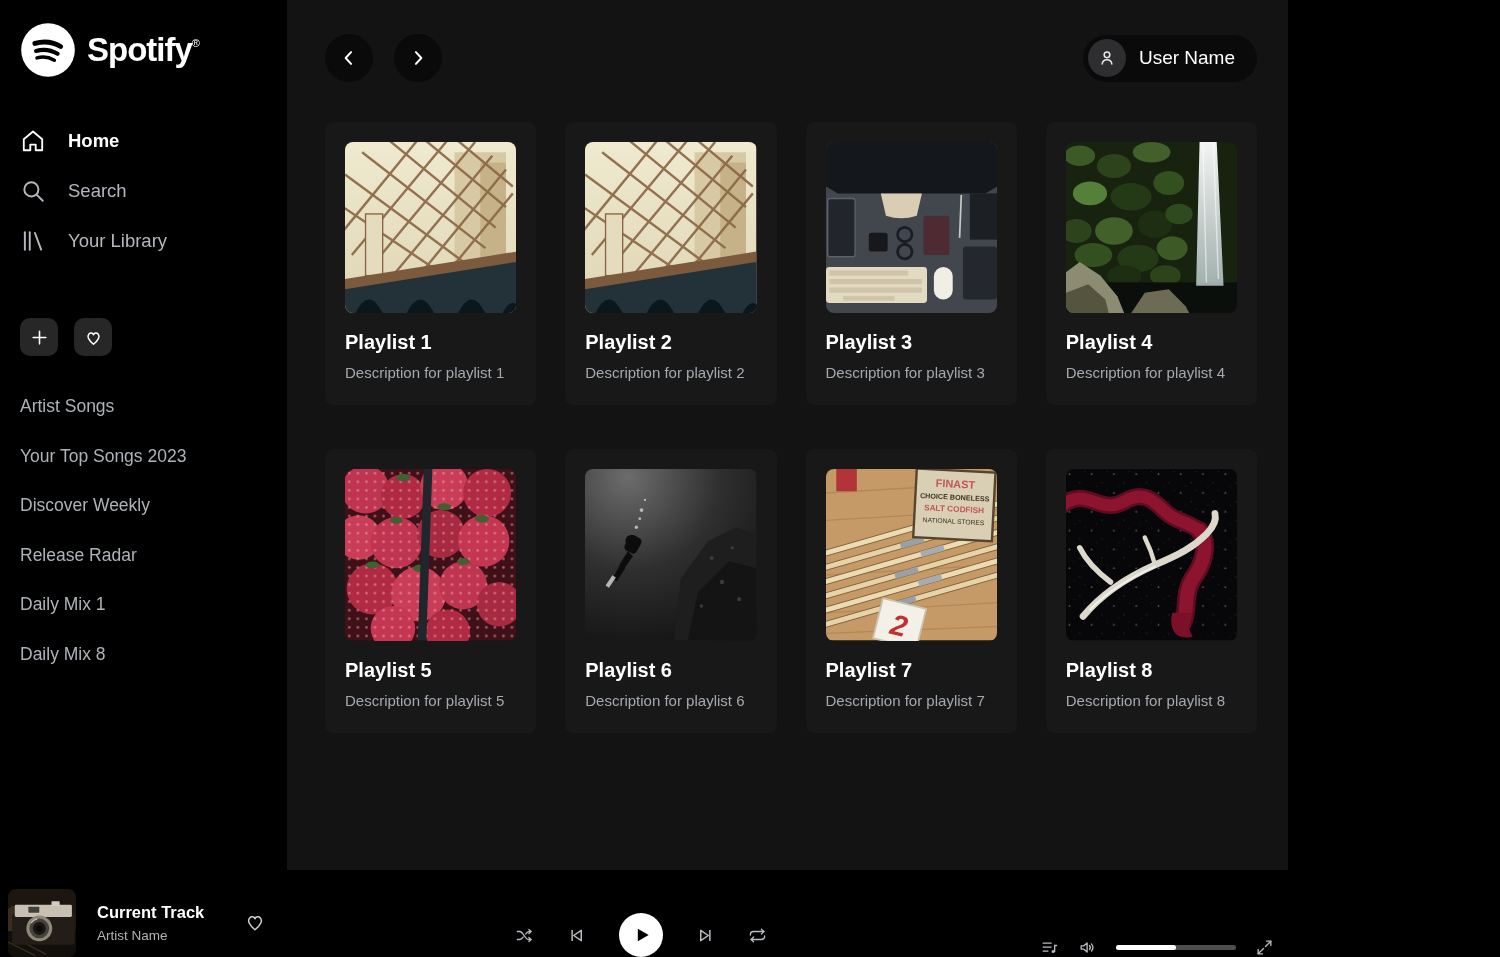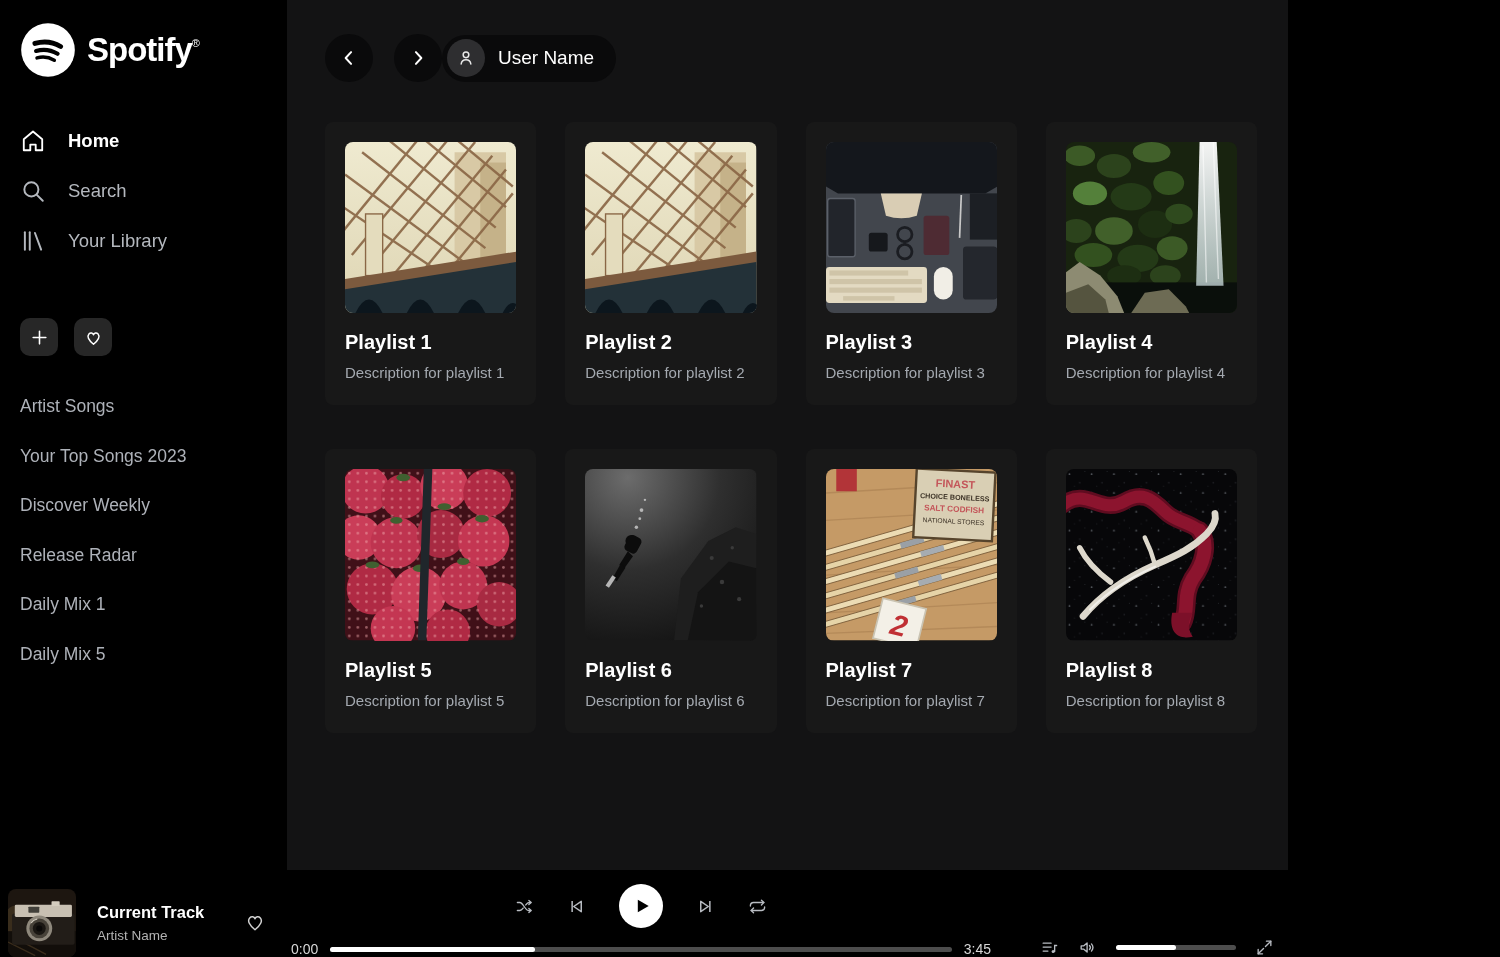--- a/index.html
+++ b/index.html
@@ -24,21 +24,21 @@
   .nav-item.active { color: #fff; font-weight: 700; }
   .nav-item svg { width: 26px; height: 26px; flex: 0 0 26px; }
   .side-actions { margin-top: 52px; display: flex; gap: 16px; }
   .sq-btn { width: 38px; height: 38px; border-radius: 10px; background: #272727; border: none; color: #fff; display: flex; align-items: center; justify-content: center; cursor: pointer; }
   .sq-btn svg { width: 19px; height: 19px; }
   .side-playlists { margin-top: 26px; list-style: none; }
   .side-playlists li { height: 49.5px; display: flex; align-items: center; color: #aeb2b9; font-size: 17.5px; cursor: pointer; }
 
   
   .main { flex: 1; background: #131314; padding: 34px 31px 0 38px; overflow: hidden; }
-  .topbar { display: flex; align-items: center; }
+  .topbar { display: flex; align-items: center; justify-content: space-between; }
   .nav-circles { display: flex; gap: 21px; }
   .circle-btn { width: 48px; height: 48px; border-radius: 50%; background: #0a0a0b; border: none; color: #fff; display: flex; align-items: center; justify-content: center; cursor: pointer; }
   .circle-btn svg { width: 20px; height: 20px; }
   .user-pill { display: flex; align-items: center; gap: 13px; background: #0a0a0b; border: none; border-radius: 24px; height: 47px; padding: 0 22px 0 5px; cursor: pointer; }
   .avatar { width: 38px; height: 38px; border-radius: 50%; background: #2e2e30; display: flex; align-items: center; justify-content: center; color: #e8e8e8; }
   .avatar svg { width: 20px; height: 20px; }
   .user-name { color: #fff; font-size: 19px; font-weight: 500; }
 
   .grid { margin-top: 40px; display: grid; grid-template-columns: repeat(4, 1fr); gap: 44px 29px; }
   .card { background: #181818; border-radius: 8px; padding: 20px; cursor: pointer; }
@@ -128,21 +128,21 @@
           </svg>
         </button>
       </div>
 
       <ul class="side-playlists">
         <li>Artist Songs</li>
         <li>Your Top Songs 2023</li>
         <li>Discover Weekly</li>
         <li>Release Radar</li>
         <li>Daily Mix 1</li>
-        <li>Daily Mix 5</li>
+        <li>Daily Mix 8</li>
       </ul>
     </aside>
 
     <main class="main">
       <div class="topbar">
         <div class="nav-circles">
           <button class="circle-btn">
             <svg viewBox="0 0 24 24" fill="none" stroke="currentColor" stroke-width="2.4" stroke-linecap="round" stroke-linejoin="round">
                 <path d="M14.5 5 8 12l6.5 7"></path>
               </svg>
@@ -545,27 +545,20 @@
         </button>
         <button class="ctl-btn">
           <svg viewBox="0 0 24 24" fill="none" stroke="currentColor" stroke-width="1.7" stroke-linecap="round" stroke-linejoin="round">
             <path d="M17 4l3 3-3 3"></path>
               <path d="M20 7H7a4 4 0 0 0-4 4v.5"></path>
             <path d="M7 20l-3-3 3-3"></path>
               <path d="M4 17h13a4 4 0 0 0 4-4v-.5"></path>
           </svg>
         </button>
       </div>
-      <div class="progress-row">
-        <span class="time">0:00</span>
-        <div class="bar">
-          <div class="bar-fill" style="width: 33%;"></div>
-        </div>
-        <span class="time">3:45</span>
-      </div>
     </div>
 
     <div class="player-right">
       <button class="ctl-btn">
         <svg viewBox="0 0 24 24" fill="none" stroke="currentColor" stroke-width="1.7" stroke-linecap="round">
           <path d="M4 6.5h10M4 11.5h10M4 16.5h6"></path>
           <circle cx="16.6" cy="17" r="1.9" fill="currentColor" stroke="none"></circle>
           <path d="M18.5 17v-7.5H21"></path>
         </svg>
       </button>

